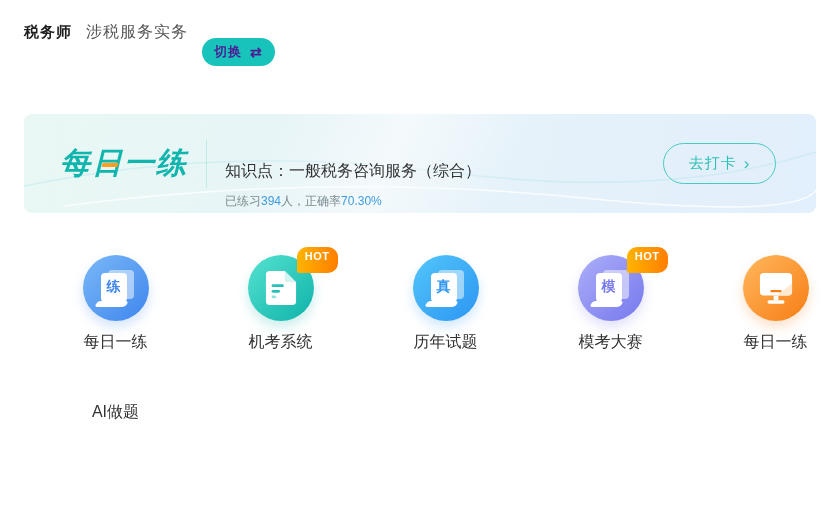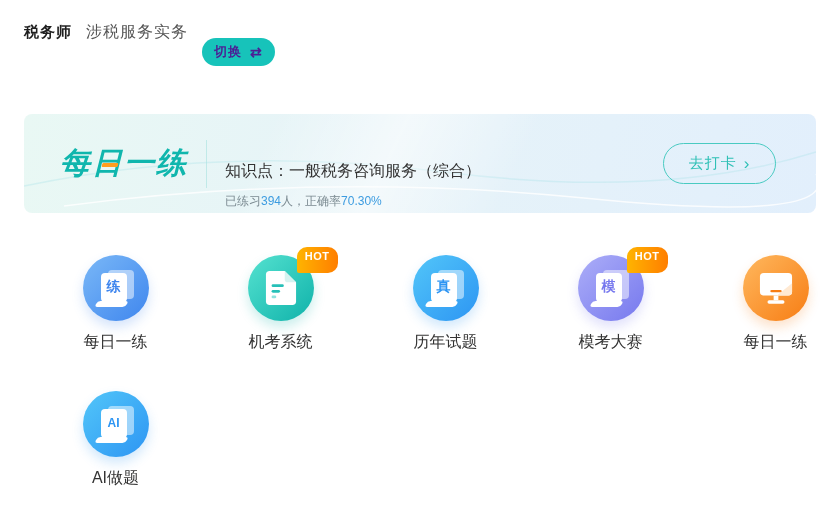--- a/index.html
+++ b/index.html
@@ -179,28 +179,17 @@
           <rect x="17.5" y="26" width="5" height="5" fill="#ffffff"></rect>
           <rect x="11" y="31" width="18" height="3.6" rx="1.8" fill="#ffffff"></rect>
         </svg>
       </div>
     </div>
     <div class="cell-label">每日一练</div>
   </div>
 
 
   <div class="cell">
-    <div class="icon-wrap">
-      <div class="circle c-sky">
-        <div class="scroll">
-            <div class="back"></div>
-            <div class="sheet">
-              <span class="ch-sky ai">AI</span>
-            </div>
-            <div class="curl"></div>
-          </div>
-      </div>
-    </div>
     <div class="cell-label">AI做题</div>
   </div>
 
 
 </div>
 
 </body></html>

